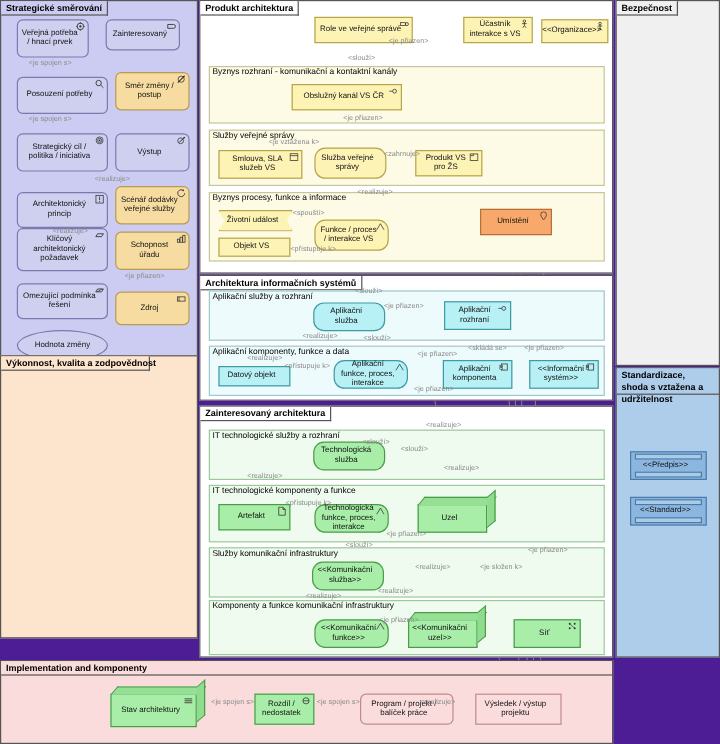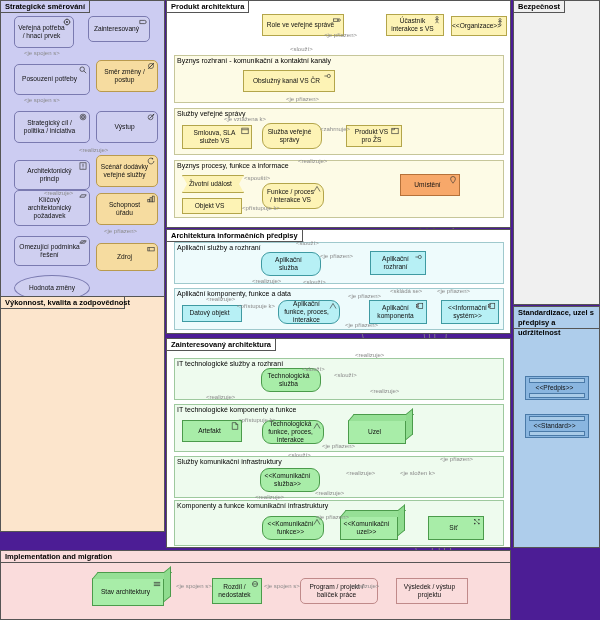--- a/index.html
+++ b/index.html
@@ -407,21 +407,21 @@
   <div class="node nd-loc" style="left:400px;top:174px;width:60px;height:22px;">
     <span>Umístění</span>
     <span class="ico">
       <svg viewBox="0 0 10 10">
           <path d="M5,9 C5,9 8,5.4 8,3.6 A3,3 0 0 0 2,3.6 C2,5.4 5,9 5,9 Z" fill="none" stroke="#333" stroke-width="0.8"></path>
         </svg>
     </span>
   </div>
 
   <div class="panel p-app" style="left:166px;top:229px;width:345px;height:105px;">
-    <div class="panel-title">Architektura informačních předpisy</div>
+    <div class="panel-title">Architektura informačních systémů</div>
   </div>
 
   <div class="grp grp-c" style="left:174px;top:242px;width:330px;height:42px;">
     <div class="grp-title">Aplikační služby a rozhraní</div>
   </div>
   <div class="node nd-app-r" style="left:261px;top:252px;width:60px;height:24px;">
     <span>Aplikační služba</span>
   </div>
   <div class="node nd-app" style="left:370px;top:251px;width:56px;height:24px;">
     <span>Aplikační rozhraní</span>
@@ -563,39 +563,39 @@
         </svg>
     </span>
   </div>
   <div class="clab" style="left:316px;top:514px;">&lt;je přiazen&gt;</div>
 
   <div class="panel p-security" style="left:513px;top:0;width:87px;height:305px;">
     <div class="panel-title">Bezpečnost</div>
   </div>
 
   <div class="panel p-standard" style="left:513px;top:306px;width:87px;height:242px;">
-    <div class="panel-title" style="height:22px;line-height:10px;white-space:normal;padding-top:1px;width:86px;">Standardizace, uzel s předpisy a udržitelnost</div>
+    <div class="panel-title" style="height:22px;line-height:10px;white-space:normal;padding-top:1px;width:86px;">Standardizace, shoda s vztažena a udržitelnost</div>
   </div>
   <div class="node nd-std" style="left:525px;top:376px;width:64px;height:24px;">
     <div class="std-bar" style="top:1px;"></div>
     <div class="std-bar" style="bottom:1px;"></div>
     <span style="position:relative;z-index:2;">&lt;&lt;Předpis&gt;&gt;</span>
   </div>
   <div class="node nd-std" style="left:525px;top:414px;width:64px;height:24px;">
     <div class="std-bar" style="top:1px;"></div>
     <div class="std-bar" style="bottom:1px;"></div>
     <span style="position:relative;z-index:2;">&lt;&lt;Standard&gt;&gt;</span>
   </div>
 
   <div class="panel p-perf" style="left:0;top:296px;width:165px;height:236px;">
     <div class="panel-title" style="width:124px;">Výkonnost, kvalita a zodpovědnost</div>
   </div>
 
   <div class="panel p-impl" style="left:0;top:550px;width:511px;height:70px;">
-    <div class="panel-title" style="width:100%;border-right:none;">Implementation and migration</div>
+    <div class="panel-title" style="width:100%;border-right:none;">Implementation and komponenty</div>
   </div>
 
   <div class="node nd-tech" style="left:92px;top:578px;width:72px;height:28px;">
     <span>Stav architektury</span>
     <span class="ico">
       <svg viewBox="0 0 10 10">
           <line x1="1" y1="3" x2="9" y2="3" stroke="#333" stroke-width="0.9"></line>
           <line x1="1" y1="5" x2="9" y2="5" stroke="#333" stroke-width="0.9"></line>
           <line x1="1" y1="7" x2="9" y2="7" stroke="#333" stroke-width="0.9"></line>
         </svg>

